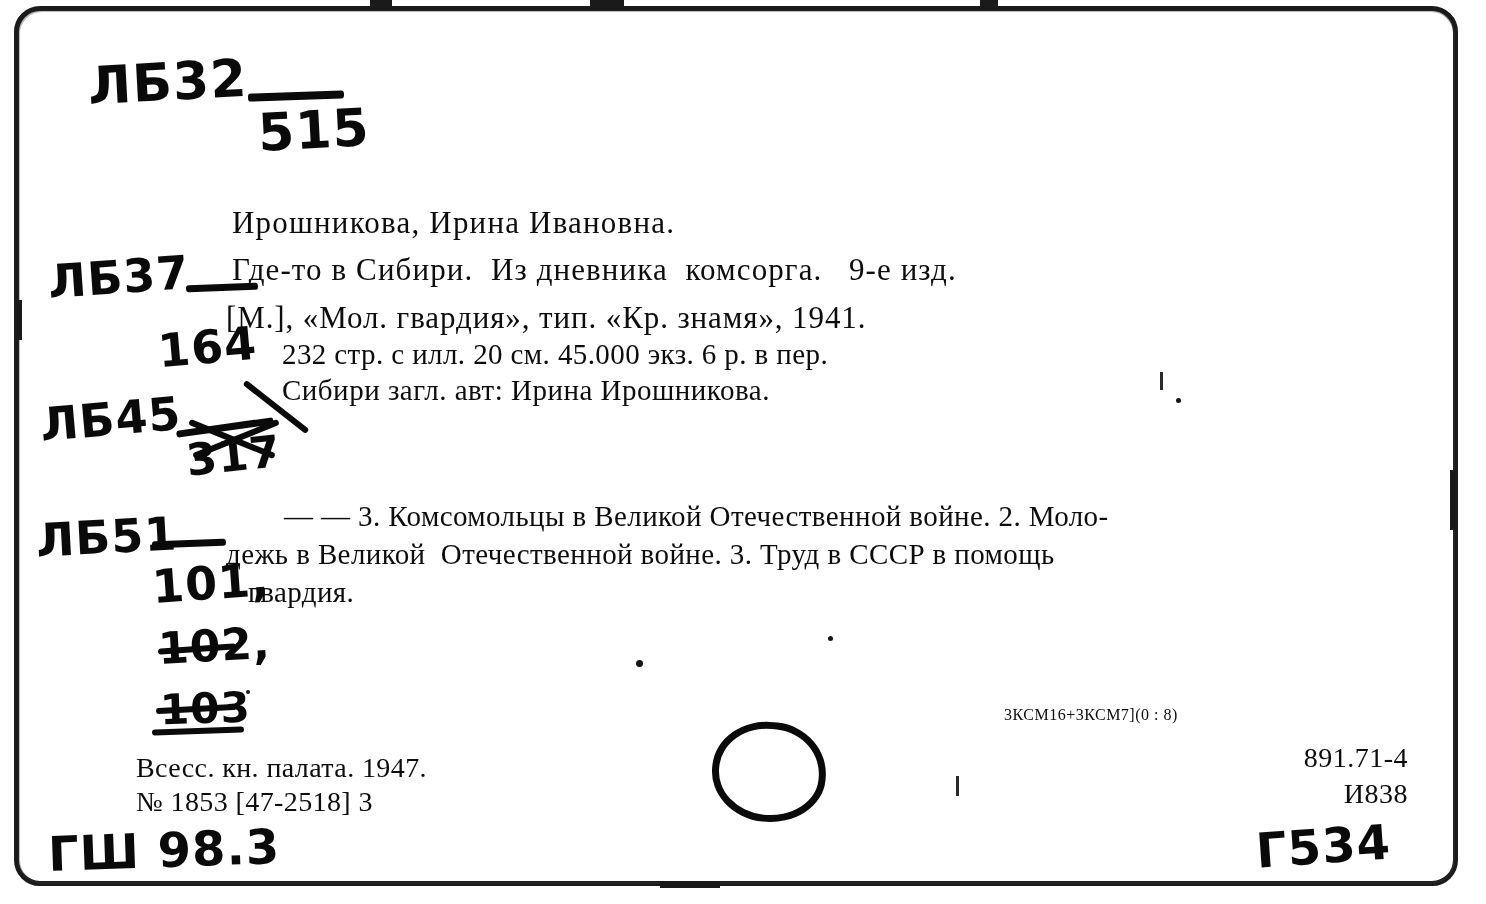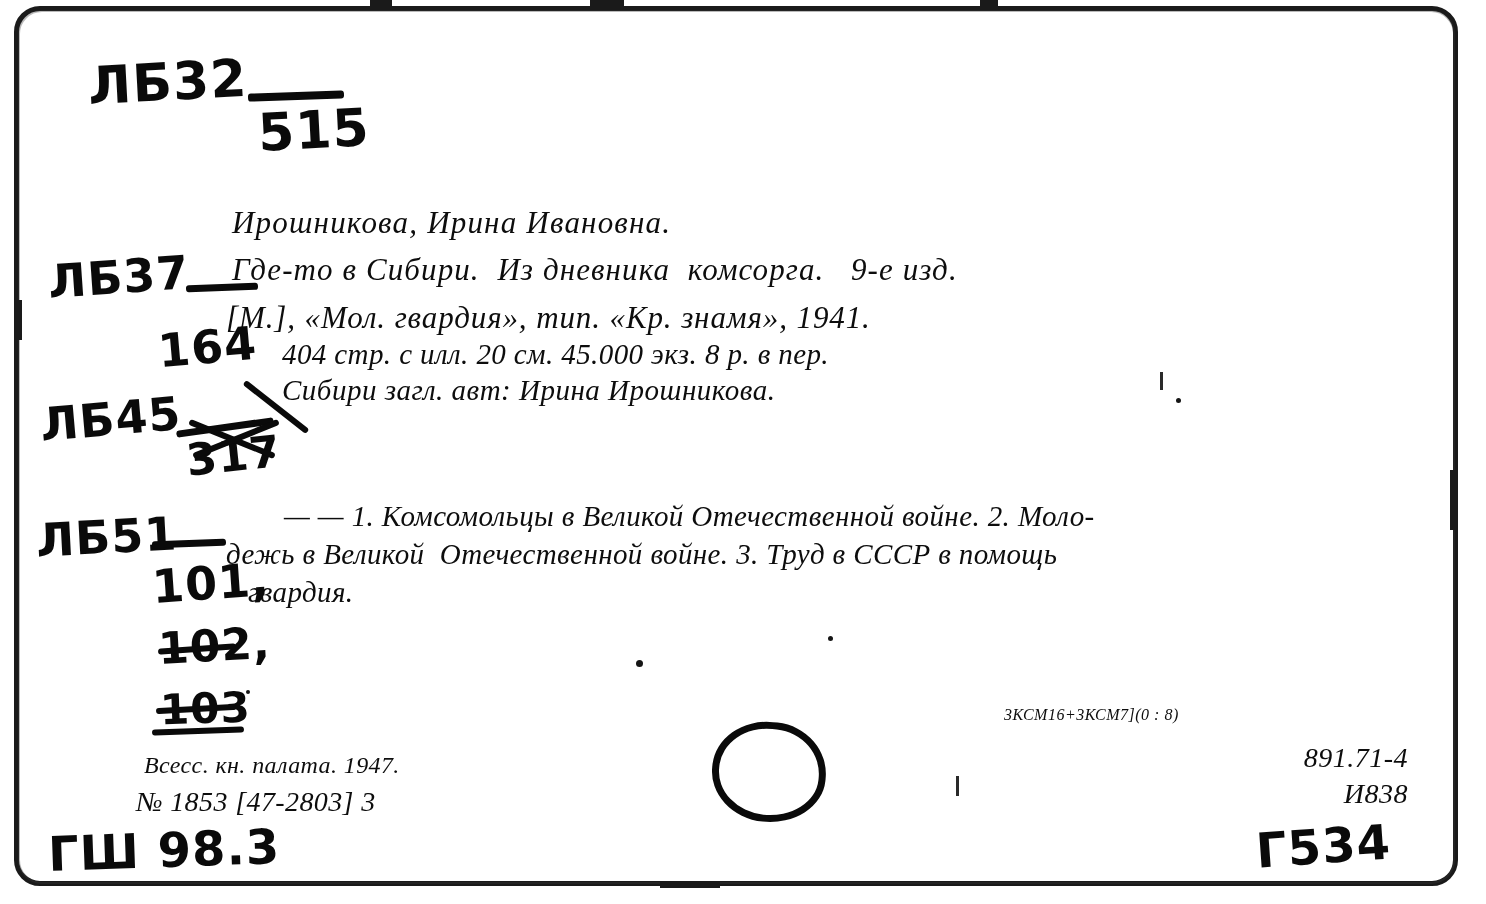--- a/index.html
+++ b/index.html
@@ -43,21 +43,20 @@
     background: #1a1a1a;
   }
 
   
   .printed {
     position: absolute;
     font-family: "Liberation Serif", serif;
     color: #0d0d0d;
     letter-spacing: 0.4px;
     white-space: pre;
-    font-style: italic;
   }
   .author {
     left: 232px;
     top: 205px;
     font-size: 31px;
     letter-spacing: 1.2px;
   }
   .title-line {
     left: 232px;
     top: 252px;
@@ -96,23 +95,23 @@
     letter-spacing: 0.4px;
   }
   .tracing-3 {
     left: 248px;
     top: 576px;
     font-size: 29px;
     letter-spacing: 0.4px;
   }
 
   .imprint-footer-1 {
-    left: 144px;
+    left: 136px;
     top: 752px;
-    font-size: 24px;
+    font-size: 28px;
     letter-spacing: 0.4px;
     text-align: right;
   }
   .imprint-footer-2 {
     left: 136px;
     top: 786px;
     font-size: 28px;
     letter-spacing: 0.4px;
   }
 
@@ -272,30 +271,30 @@
   <div class="edge-smudge" style="left:14px;top:300px;width:8px;height:40px;"></div>
   <div class="edge-smudge" style="left:1450px;top:470px;width:8px;height:60px;"></div>
   <div class="edge-smudge" style="left:660px;top:881px;width:60px;height:7px;"></div>
 
   <div class="printed author">Ирошникова, Ирина Ивановна.</div>
 
   <div class="printed title-line">Где-то в Сибири.  Из дневника  комсорга.   9-е изд.</div>
 
   <div class="printed imprint-line">[М.], «Мол. гвардия», тип. «Кр. знамя», 1941.</div>
 
-  <div class="printed collation-line">404 стр. с илл. 20 см. 45.000 экз. 8 р. в пер.</div>
+  <div class="printed collation-line">232 стр. с илл. 20 см. 45.000 экз. 6 р. в пер.</div>
 
   <div class="printed note-line">Сибири загл. авт: Ирина Ирошникова.</div>
 
-  <div class="printed tracing-1">— — 1. Комсомольцы в Великой Отечественной войне. 2. Моло-</div>
+  <div class="printed tracing-1">— — 3. Комсомольцы в Великой Отечественной войне. 2. Моло-</div>
   <div class="printed tracing-2">дежь в Великой  Отечественной войне. 3. Труд в СССР в помощь</div>
   <div class="printed tracing-3">гвардия.</div>
 
   <div class="printed imprint-footer-1">Всесс. кн. палата. 1947.</div>
-  <div class="printed imprint-footer-2">№ 1853 [47-2803] 3</div>
+  <div class="printed imprint-footer-2">№ 1853 [47-2518] 3</div>
 
   <div class="printed class-1">3КСМ16+3КСМ7](0 : 8)</div>
   <div class="printed class-2">891.71-4</div>
   <div class="printed class-3">И838</div>
 
   <div class="hand hw-top">ЛБ32</div>
   <div class="stroke s1"></div>
   <div class="hand hw-top-den">515</div>
 
   <div class="hand hw-2">ЛБ37</div>

